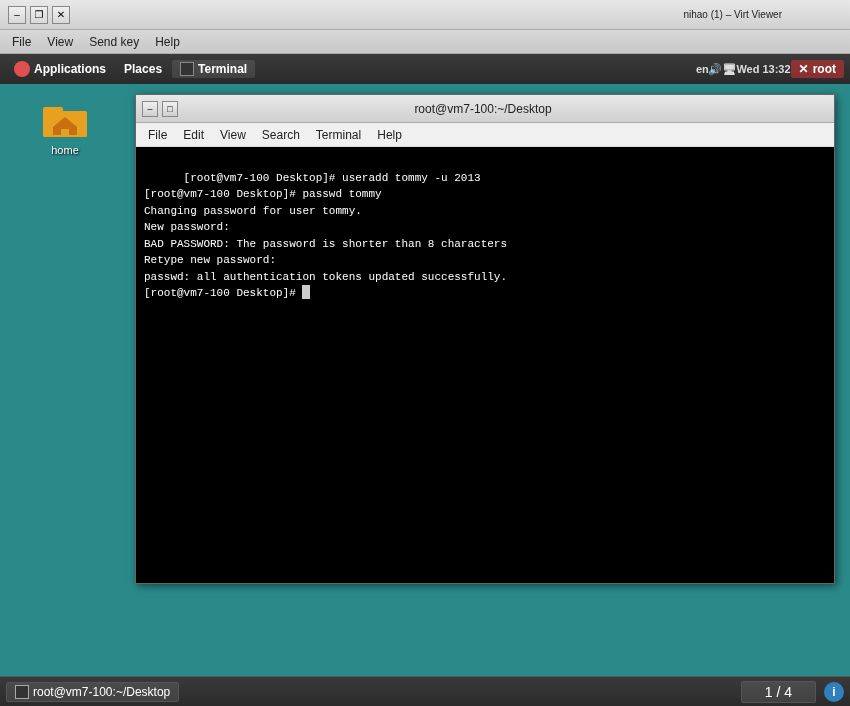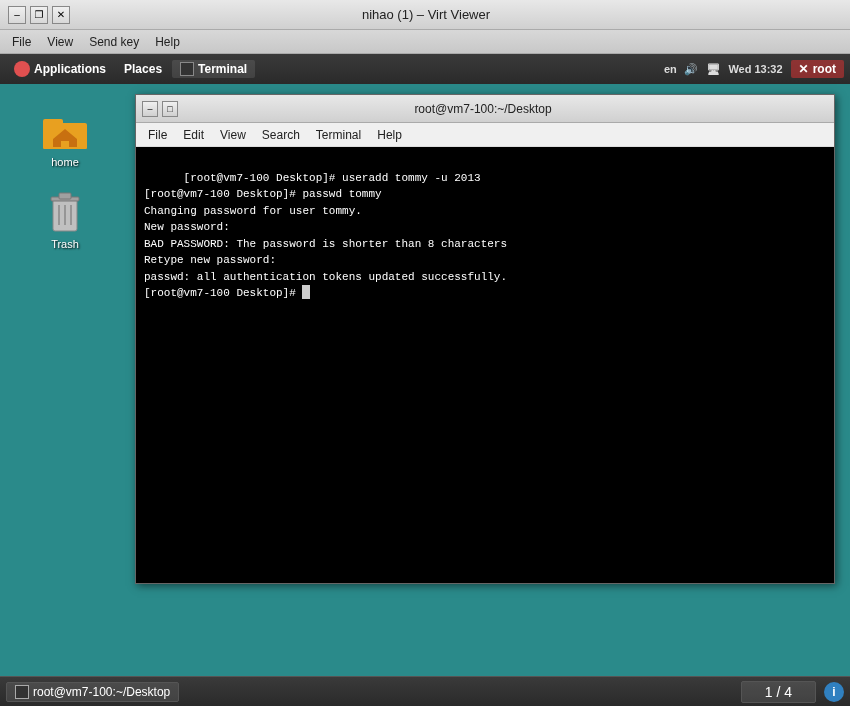--- a/index.html
+++ b/index.html
@@ -9,24 +9,24 @@
     .title-bar {
       background: linear-gradient(to bottom, #e8e8e8, #d0d0d0);
       height: 30px;
       display: flex;
       align-items: center;
       justify-content: space-between;
       padding: 0 8px;
       border-bottom: 1px solid #aaa;
     }
     .title-bar-title {
-      font-size: 13px;
+      font-size: 10px;
       color: #222;
       flex: 1;
-      text-align: center;
+      text-align: right;
     }
     .title-bar-controls {
       display: flex;
       gap: 4px;
     }
     .title-bar-btn {
       width: 18px;
       height: 18px;
       border: 1px solid #888;
       background: linear-gradient(to bottom, #f0f0f0, #d8d8d8);
@@ -64,21 +64,20 @@
       font-weight: bold;
     }
     .gnome-panel-left {
       display: flex;
       align-items: center;
       gap: 2px;
     }
     .gnome-panel-right {
       display: flex;
       align-items: center;
-      gap: 8px;
       font-size: 12px;
       color: #fff;
     }
     .gnome-app-btn {
       display: flex;
       align-items: center;
       gap: 4px;
       padding: 2px 8px;
       color: #fff;
       font-size: 12px;
@@ -133,28 +132,28 @@
       width: 850px;
       height: calc(706px - 30px - 24px - 30px - 30px);
       
       height: 562px;
     }
 
     
     .desktop-icons {
       position: absolute;
       left: 0;
-      top: 12px;
+      top: 0;
       width: 130px;
       height: 100%;
       display: flex;
       flex-direction: column;
       align-items: center;
       padding-top: 10px;
-      gap: 20px;
+      gap: 12px;
     }
     .desktop-icon {
       display: flex;
       flex-direction: column;
       align-items: center;
       cursor: pointer;
       width: 80px;
     }
     .icon-img {
       width: 48px;
@@ -367,33 +366,20 @@
           <rect x="2" y="14" width="44" height="26" rx="2" class="folder-yellow"></rect>
           <rect x="2" y="18" width="44" height="22" rx="2" class="folder-yellow"></rect>
           <rect x="2" y="10" width="20" height="10" rx="2" class="folder-yellow"></rect>
           <rect x="2" y="16" width="44" height="24" rx="2" fill="#e8a020"></rect>
           <path d="M24 20 L36 30 L36 38 L28 38 L28 32 L20 32 L20 38 L12 38 L12 30 Z" fill="#c87010"></path>
         </svg>
       </div>
       <span class="icon-label">home</span>
     </div>
 
-    <div class="desktop-icon">
-      <div class="icon-img">
-        <svg width="40" height="46" viewBox="0 0 40 46">
-          <rect x="8" y="10" width="24" height="32" rx="2" fill="#c0c0c0" stroke="#888" stroke-width="1"></rect>
-          <rect x="6" y="8" width="28" height="4" rx="1" fill="#a0a0a0" stroke="#777" stroke-width="1"></rect>
-          <rect x="14" y="4" width="12" height="6" rx="1" fill="#a0a0a0" stroke="#777" stroke-width="1"></rect>
-          <line x1="14" y1="16" x2="14" y2="36" stroke="#888" stroke-width="1.5"></line>
-          <line x1="20" y1="16" x2="20" y2="36" stroke="#888" stroke-width="1.5"></line>
-          <line x1="26" y1="16" x2="26" y2="36" stroke="#888" stroke-width="1.5"></line>
-        </svg>
-      </div>
-      <span class="icon-label">Trash</span>
-    </div>
 
 
 
   </div>
 
   <div class="terminal-window">
     <div class="terminal-titlebar">
       <div class="terminal-title-btns">
         <div class="t-btn">–</div>
         <div class="t-btn">□</div>

